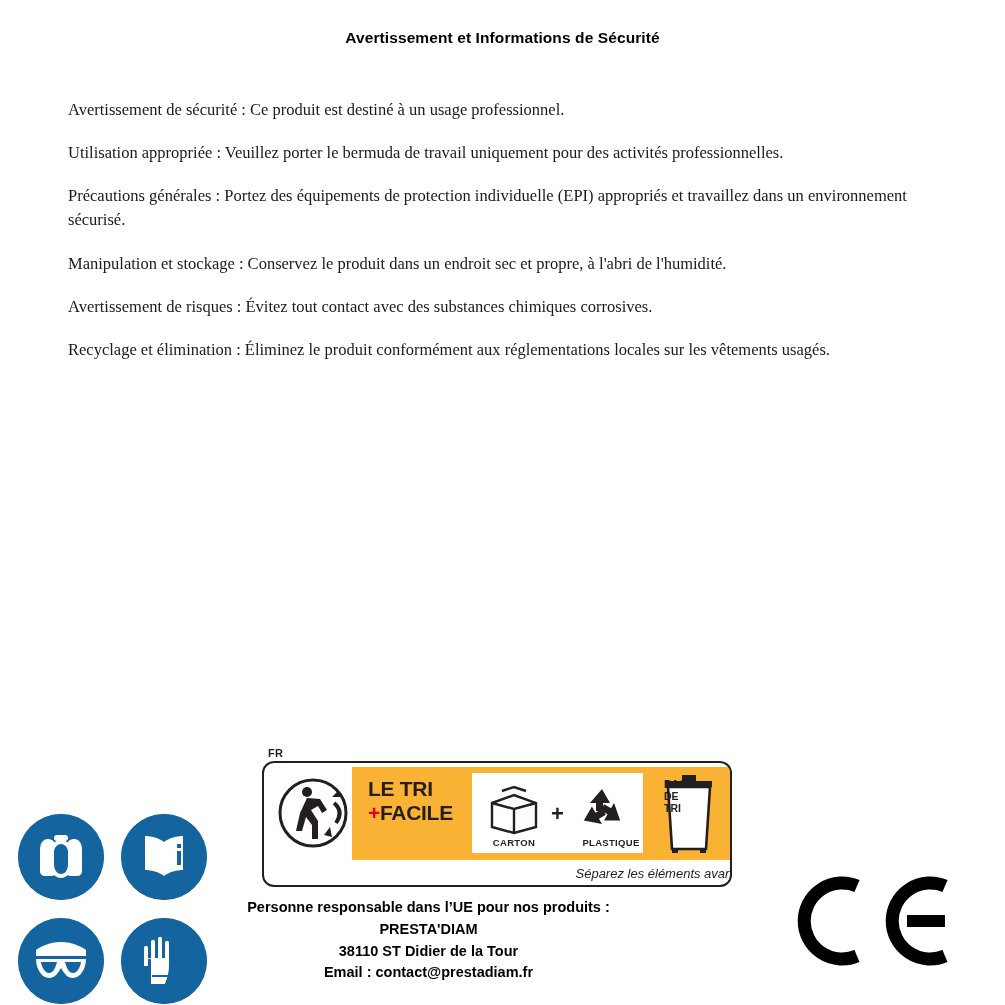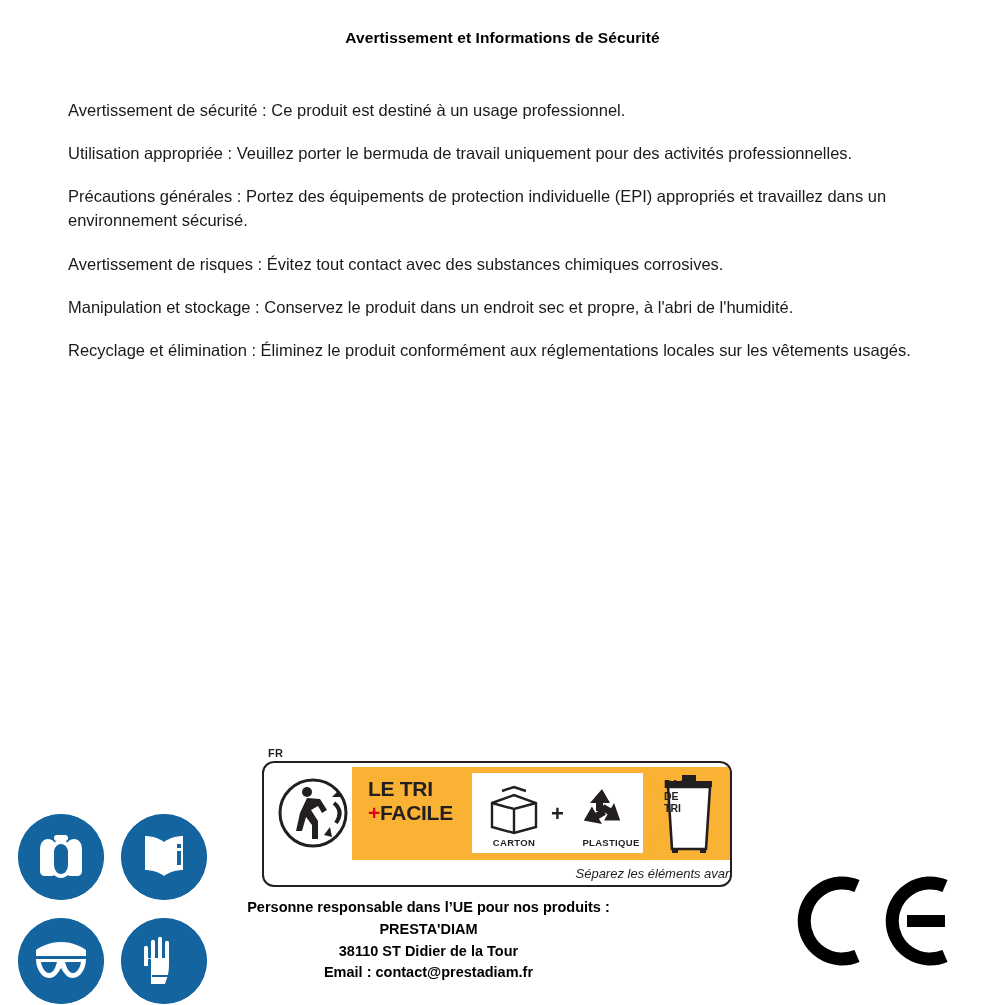--- a/index.html
+++ b/index.html
@@ -34,20 +34,21 @@
     margin: 0 68px 0 68px;
     padding-top: 34px;
   }
 
   .para {
     font-size: 16.5px;
     line-height: 1.47;
     margin-bottom: 19px;
     color: #1a1a1a;
     max-width: 860px;
+    font-family: Liberation Serif, serif;
   }
 
   
   .picto-grid {
     position: absolute;
     left: 18px;
     top: 785px;
     width: 200px;
     height: 198px;
   }
@@ -203,22 +204,22 @@
 <body>
 
 <div class="page">
 
   <div class="doc-title">Avertissement et Informations de Sécurité</div>
 
   <div class="body-block">
     <p class="para">Avertissement de sécurité : Ce produit est destiné à un usage professionnel.</p>
     <p class="para">Utilisation appropriée : Veuillez porter le bermuda de travail uniquement pour des activités professionnelles.</p>
     <p class="para">Précautions générales : Portez des équipements de protection individuelle (EPI) appropriés et travaillez dans un environnement sécurisé.</p>
+    <p class="para">Manipulation et stockage : Conservez le produit dans un endroit sec et propre, à l'abri de l'humidité.</p>
     <p class="para">Avertissement de risques : Évitez tout contact avec des substances chimiques corrosives.</p>
-    <p class="para">Manipulation et stockage : Conservez le produit dans un endroit sec et propre, à l'abri de l'humidité.</p>
     <p class="para">Recyclage et élimination : Éliminez le produit conformément aux réglementations locales sur les vêtements usagés.</p>
   </div>
 
   <div class="picto-grid">
 
     <div class="picto p1">
       <svg width="86" height="86" viewBox="0 0 86 86">
         <circle cx="43" cy="43" r="43" fill="#1464a0"></circle>
         <path d="M22 36c0-7 3-11 8-11s8 4 8 10v22c0 3-2 5-5 5h-6c-3 0-5-2-5-5V36z" fill="#ffffff"></path>
         <path d="M64 36c0-7-3-11-8-11s-8 4-8 10v22c0 3 2 5 5 5h6c3 0 5-2 5-5V36z" fill="#ffffff"></path>

